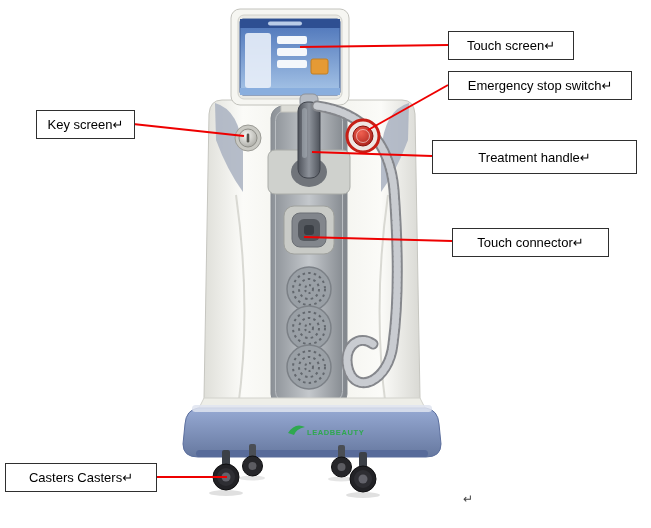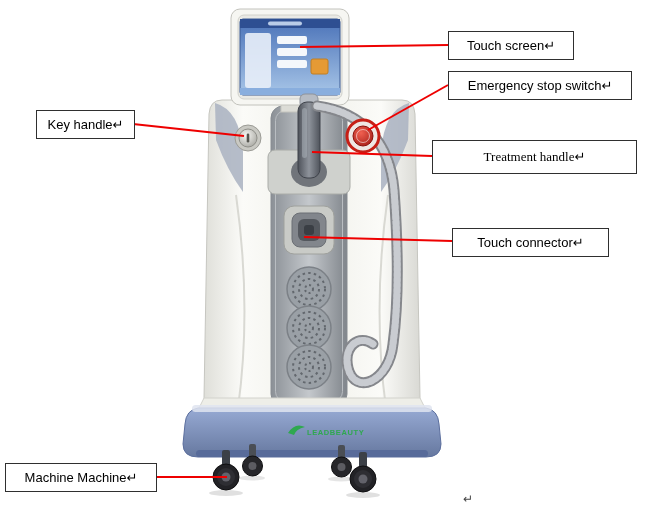--- a/index.html
+++ b/index.html
@@ -195,23 +195,23 @@
       <line x1="432" y1="156" x2="312" y2="152"></line>
       <line x1="452" y1="241" x2="304" y2="237"></line>
       <line x1="156" y1="477" x2="227" y2="477"></line>
     </g>
   </svg>
 
   <div class="label-box" style="left:448px;top:31px;width:124px;height:27px;">Touch screen↵</div>
 
   <div class="label-box" style="left:448px;top:71px;width:182px;height:27px;">Emergency stop switch↵</div>
 
-  <div class="label-box" style="left:36px;top:110px;width:97px;height:27px;">Key handle↵</div>
-
-  <div class="label-box" style="left:432px;top:140px;width:203px;height:32px;font-family:Liberation Serif, serif;">Treatment handle↵</div>
+  <div class="label-box" style="left:36px;top:110px;width:97px;height:27px;">Key screen↵</div>
+
+  <div class="label-box" style="left:432px;top:140px;width:203px;height:32px;">Treatment handle↵</div>
 
   <div class="label-box" style="left:452px;top:228px;width:155px;height:27px;">Touch connector↵</div>
 
-  <div class="label-box" style="left:5px;top:463px;width:150px;height:27px;">Machine Machine↵</div>
+  <div class="label-box" style="left:5px;top:463px;width:150px;height:27px;">Casters Casters↵</div>
 
   <div class="stray" style="left:463px;top:492px;">↵</div>
 
 </div>
 
 </body></html>

